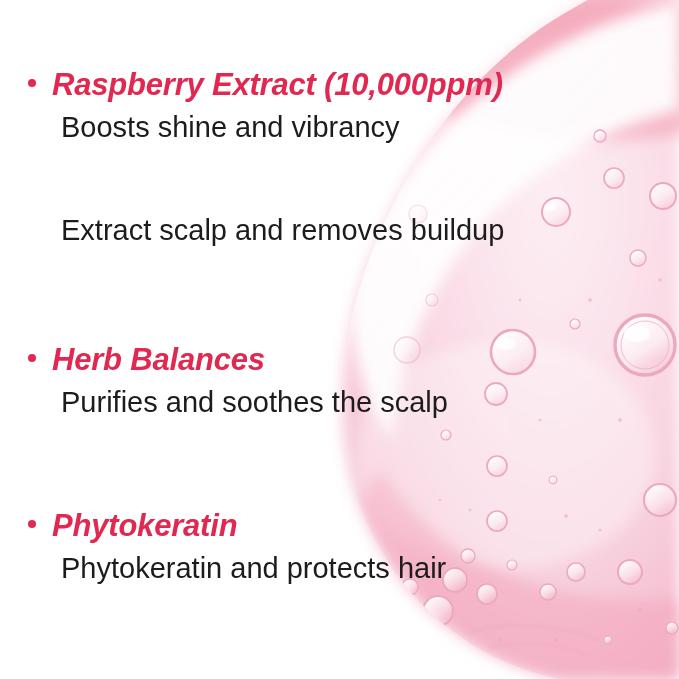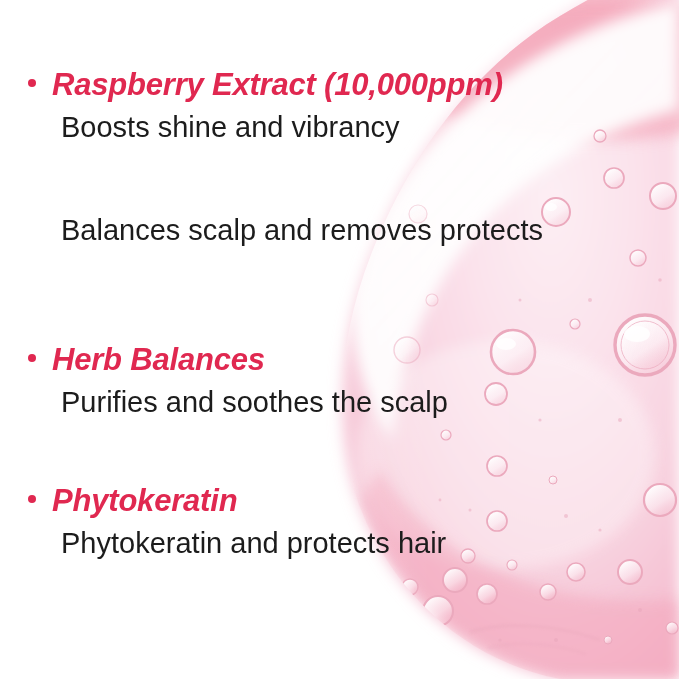--- a/index.html
+++ b/index.html
@@ -36,21 +36,21 @@
     z-index: 5;
   }
 
   .bullet-block {
     position: absolute;
     left: 28px;
   }
   .bullet-block.b1 { top: 68px; }
   .bullet-block.b2 { top: 206px; }
   .bullet-block.b3 { top: 343px; }
-  .bullet-block.b4 { top: 484px; }
+  .bullet-block.b4 { top: 509px; }
 
   .head-row {
     display: flex;
     align-items: baseline;
   }
   .dot {
     width: 8px;
     height: 8px;
     border-radius: 50%;
     background: #e02850;
@@ -231,21 +231,21 @@
 
     <div class="bullet-block b1">
       <div class="head-row">
         <span class="dot"></span>
         <span class="head">Raspberry Extract (10,000ppm)</span>
       </div>
       <div class="sub">Boosts shine and vibrancy</div>
     </div>
 
     <div class="bullet-block b2">
-      <div class="sub">Balances scalp and removes protects</div>
+      <div class="sub">Extract scalp and removes buildup</div>
     </div>
 
     <div class="bullet-block b3">
       <div class="head-row">
         <span class="dot"></span>
         <span class="head">Herb Balances</span>
       </div>
       <div class="sub">Purifies and soothes the scalp</div>
     </div>
 

